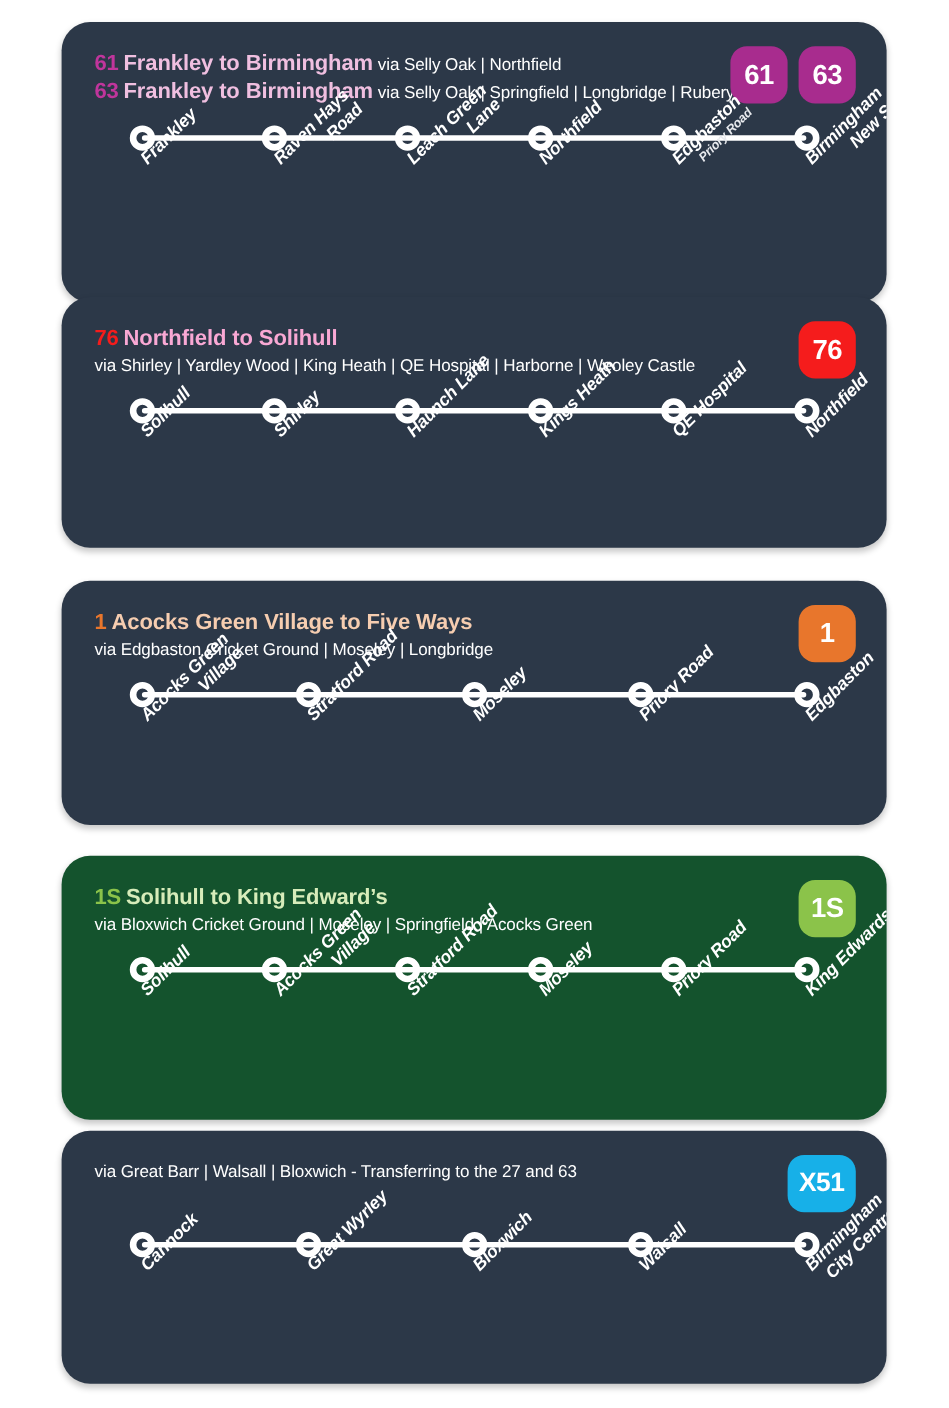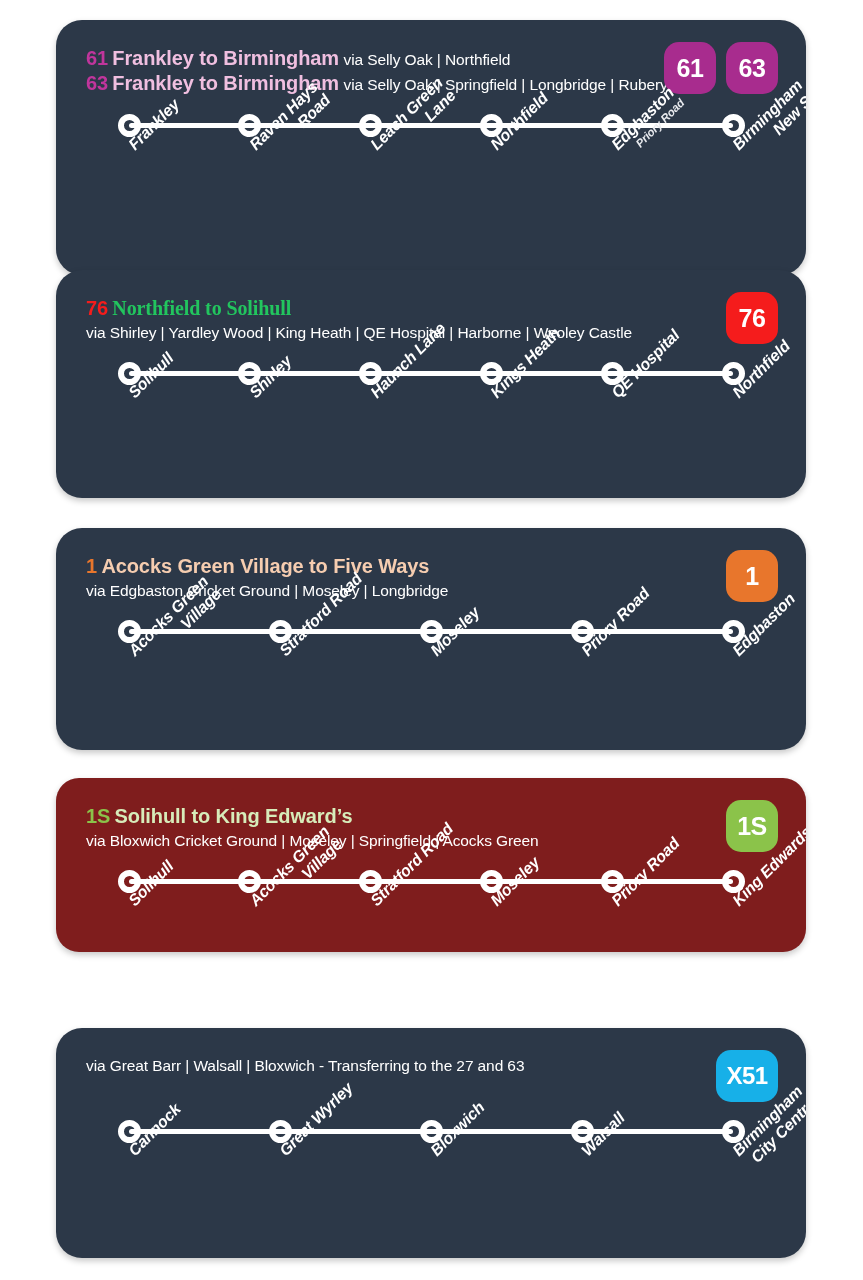--- a/index.html
+++ b/index.html
@@ -167,21 +167,21 @@
             <div class="stop" style="left: 526.2px;"></div>
             <div class="stop-label" style="left: 522.2px; visibility: visible; margin-left: 0px;"><span>Edgbaston</span><span class="sub">Priory Road</span></div>
             <div class="stop" style="left: 647px;"></div>
             <div class="stop-label" style="left: 643px; visibility: visible; margin-left: 0px;"><span>Birmingham</span><span class="l2">New St</span></div>
           </div>
         </div>
       </div>
       <div class="route-card" style="position: absolute; left: 56px; top: 270px; height: 228px; background: rgb(44, 56, 72);">
         <div class="card-header">
           <div class="title-block">
-            <div class="route-line"><span class="route-num" style="color: rgb(245, 28, 28);">76</span> <span class="route-title" style="color: #22c55e; font-family: Liberation Serif, serif;">Northfield to Solihull</span></div>
+            <div class="route-line"><span class="route-num" style="color: rgb(245, 28, 28);">76</span> <span class="route-title" style="color: #f9a8d4;">Northfield to Solihull</span></div>
             <div class="subtitle-via">via Shirley | Yardley Wood | King Heath | QE Hospital | Harborne | Weoley Castle</div>
           </div>
           <div class="badges">
             <div class="badge" style="background: rgb(245, 28, 28); color: rgb(255, 255, 255);">76</div>
           </div>
         </div>
         <div class="route-strip">
           <div class="strip-inner">
             <div class="rail" style="left: 43px; width: 604px;"></div>
             <div class="stop" style="left: 43px;"></div>
@@ -218,21 +218,21 @@
             <div class="stop-label" style="left: 190px; visibility: visible; margin-left: 0px;"><span>Stratford Road</span></div>
             <div class="stop" style="left: 345px;"></div>
             <div class="stop-label" style="left: 341px; visibility: visible; margin-left: 0px;"><span>Moseley</span></div>
             <div class="stop" style="left: 496px;"></div>
             <div class="stop-label" style="left: 492px; visibility: visible; margin-left: 0px;"><span>Priory Road</span></div>
             <div class="stop" style="left: 647px;"></div>
             <div class="stop-label" style="left: 643px; visibility: visible; margin-left: 0px;"><span>Edgbaston</span></div>
           </div>
         </div>
       </div>
-      <div class="route-card" style="position: absolute; left: 56px; top: 778px; height: 174px; background: #7f1d1d; border-radius: 23px;">
+      <div class="route-card" style="position: absolute; left: 56px; top: 778px; height: 240px; background: #14532d;">
         <div class="card-header">
           <div class="title-block">
             <div class="route-line"><span class="route-num" style="color: rgb(139, 195, 74);">1S</span> <span class="route-title" style="color: rgb(215, 236, 186);">Solihull to King Edward’s</span></div>
             <div class="subtitle-via">via Bloxwich Cricket Ground | Moseley | Springfield | Acocks Green</div>
           </div>
           <div class="badges">
             <div class="badge" style="background: rgb(139, 195, 74); color: rgb(255, 255, 255);">1S</div>
           </div>
         </div>
         <div class="route-strip">

